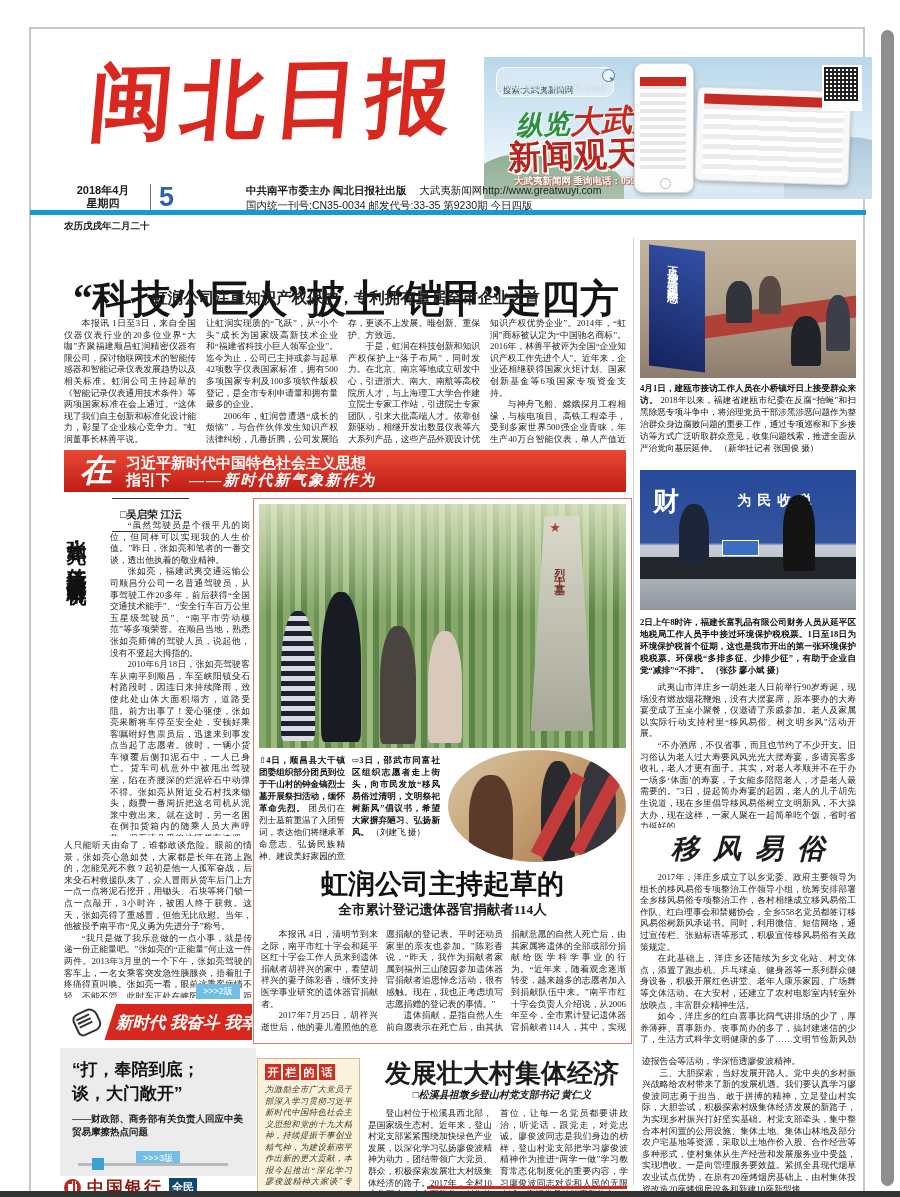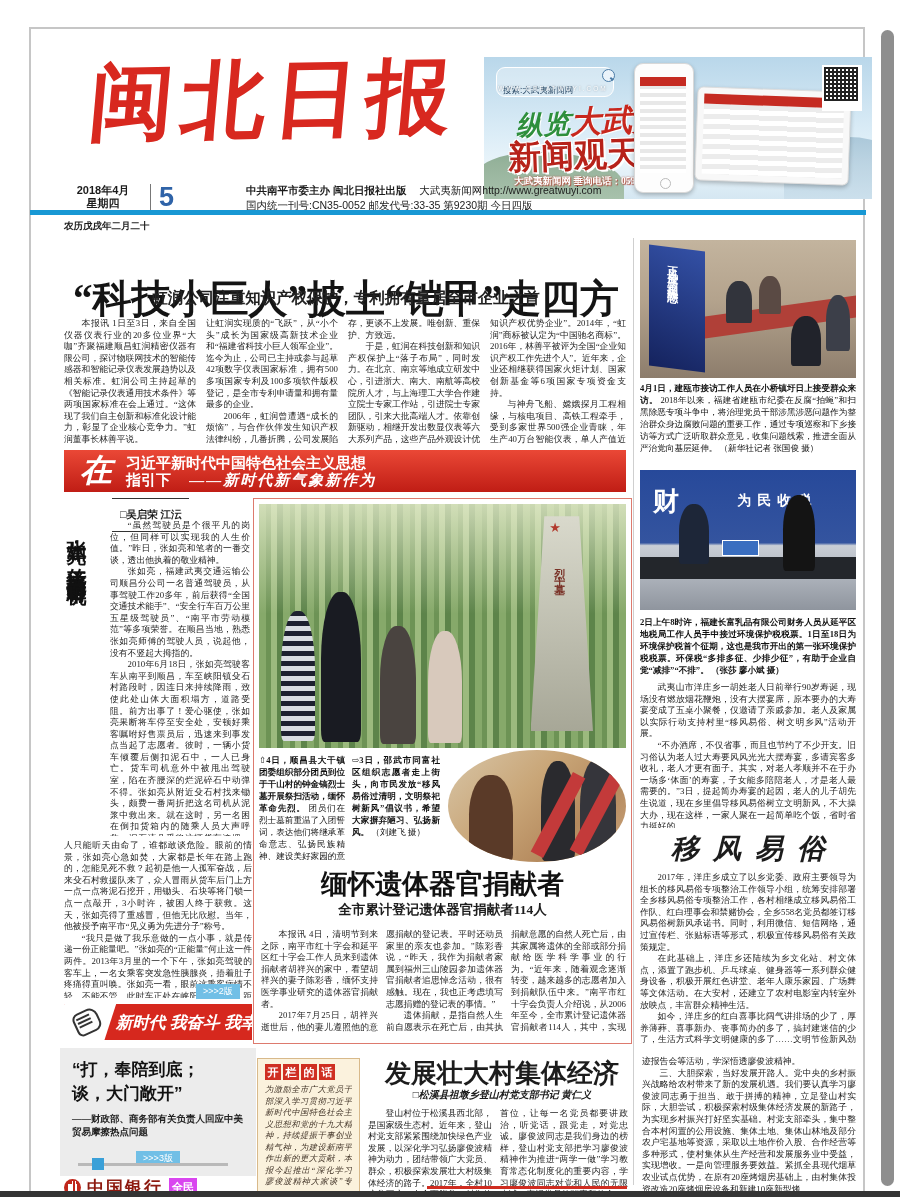--- a/index.html
+++ b/index.html
@@ -75,21 +75,21 @@
   .quote-line{font-size:17px;font-weight:900;line-height:24px;color:#111;font-family:"Liberation Sans",sans-serif;}
   .quote-attr{font-size:9.5px;font-weight:bold;line-height:13px;margin-top:7px;color:#222;}
   .slider-track{left:78px;top:1163px;width:150px;height:3px;background:#b9b9b9;}
   .slider-handle{left:92px;top:1158px;width:12px;height:12px;background:#3aa0d8;}
   
   .bank{left:64px;top:1176px;display:flex;align-items:center;gap:6px;}
   .bank-logo{width:17px;height:17px;background:#c0271c;border-radius:50%;position:relative;}
   .bank-logo:before{content:"";position:absolute;left:4px;top:5px;width:9px;height:7px;background:#fff;}
   .bank-logo:after{content:"";position:absolute;left:7.5px;top:2px;width:2px;height:13px;background:#c0271c;border-left:1px solid #fff;border-right:1px solid #fff;}
   .bank-name{font-size:17px;font-weight:900;color:#8d1a10;letter-spacing:2px;}
-  .bank-badge{background:#d946ef;color:#fff;font-size:11px;font-weight:bold;padding:2px 3px;font-family:"Liberation Sans",sans-serif;}
+  .bank-badge{background:#0c4a6e;color:#fff;font-size:11px;font-weight:bold;padding:2px 3px;font-family:"Liberation Sans",sans-serif;}
   
   .center-box{left:253px;top:498px;width:379px;height:546px;border:1px solid #dd7a6e;box-sizing:border-box;}
   .photo{overflow:hidden;}
   .photo-bamboo{left:259px;top:504px;width:367px;height:244px;background:
       repeating-linear-gradient(90deg,#86a96a 0 7px,#6d9355 7px 12px,#9cba7e 12px 18px,#5d844a 18px 24px);}
   .bamboo-light{left:0;top:0;width:100%;height:45%;background:linear-gradient(180deg,rgba(235,240,210,.75),rgba(235,240,210,0));}
   .monument{left:74%;top:5%;width:17%;height:88%;background:linear-gradient(180deg,#d9d9cc,#a7a797);
             clip-path:polygon(22% 0,78% 0,100% 100%,0 100%);}
   .monument-star{position:absolute;left:30%;top:2%;color:#b23a2e;font-size:13px;}
   .monument-text{position:absolute;left:34%;top:20%;writing-mode:vertical-rl;font-size:11px;color:#7a3328;font-weight:bold;letter-spacing:8px;}
@@ -164,21 +164,21 @@
     <div class="date-sep"></div>
     <div class="date-day">5</div>
   </div>
   <div class="abs lunar">农历戊戌年二月二十</div>
 
   <div class="abs info">
     <div>
       <b>中共南平市委主办 闽北日报社出版</b>
       <span>大武夷新闻网http://www.greatwuyi.com</span>
     </div>
-    <div>国内统一刊号:CN35-0052      邮发代号:33-35      第9230期      今日四版</div>
+    <div>国内统一刊号:CN35-0034      邮发代号:33-35      第9230期      今日四版</div>
   </div>
   <div class="abs blue-rule"></div>
 
   <div class="abs headline">“科技小巨人”披上“铠甲”走四方</div>
   <div class="abs subhead">虹润公司注重知识产权保护，专利拥有量居全市企业之首</div>
 
   <div class="abs coltext" style="left:64px;top:318px;width:132px;height:126px;">
     <p>本报讯 1日至3日，来自全国仪器仪表行业的20多位业界“大咖”齐聚福建顺昌虹润精密仪器有限公司，探讨物联网技术的智能传感器和智能记录仪表发展趋势以及相关标准。虹润公司主持起草的《智能记录仪表通用技术条件》等两项国家标准在会上通过。“这体现了我们自主创新和标准化设计能力，彰显了企业核心竞争力。”虹润董事长林善平说。</p>
 
   </div>
@@ -313,21 +313,21 @@
     <span>（刘建飞 摄）</span>
   </div>
   <div class="abs photo-oval">
     <div class="fig" style="left:12%;top:22%;width:44px;height:88px;background:#5a3a28;border-radius:45% 45% 10% 10%;"></div>
     <div class="fig" style="left:52%;top:10%;width:34px;height:100px;background:#2a2a2e;border-radius:45% 45% 10% 10%;"></div>
     <div class="fig" style="left:74%;top:8%;width:36px;height:104px;background:#35353b;border-radius:45% 45% 10% 10%;"></div>
     <div class="sash" style="left:58%;top:18%;"></div>
     <div class="sash" style="left:80%;top:16%;"></div>
   </div>
 
-  <div class="abs memorial-title">缅怀遗体器官捐献者</div>
+  <div class="abs memorial-title">虹润公司主持起草的</div>
   <div class="abs memorial-sub">全市累计登记遗体器官捐献者114人</div>
   <div class="abs coltext" style="left:261px;top:929px;width:117px;height:104px;">
     <p>本报讯 4日，清明节到来之际，南平市红十字会和延平区红十字会工作人员来到遗体捐献者胡祥兴的家中，看望胡祥兴的妻子陈彩香，缅怀支持医学事业研究的遗体器官捐献者。</p>
     <p>2017年7月25日，胡祥兴逝世后，他的妻儿遵照他的意愿将遗体捐献给福建医科大学作医学发展研究。“老胡2007年，就登记填写了志</p>
   </div>
   <div class="abs coltext" style="left:386px;top:929px;width:117px;height:104px;">
     <p class="cont">愿捐献的登记表。平时还动员家里的亲友也参加。”陈彩香说，“昨天，我作为捐献者家属到福州三山陵园参加遗体器官捐献者追思悼念活动，很有感触。现在，我也正考虑填写志愿捐赠的登记表的事情。”</p>
     <p>遗体捐献，是指自然人生前自愿表示在死亡后，由其执行人将遗体的全部或者部分捐献给医学科学事业的行为，以及生前未表示是否</p>
   </div>
   <div class="abs coltext" style="left:511px;top:929px;width:115px;height:104px;">

